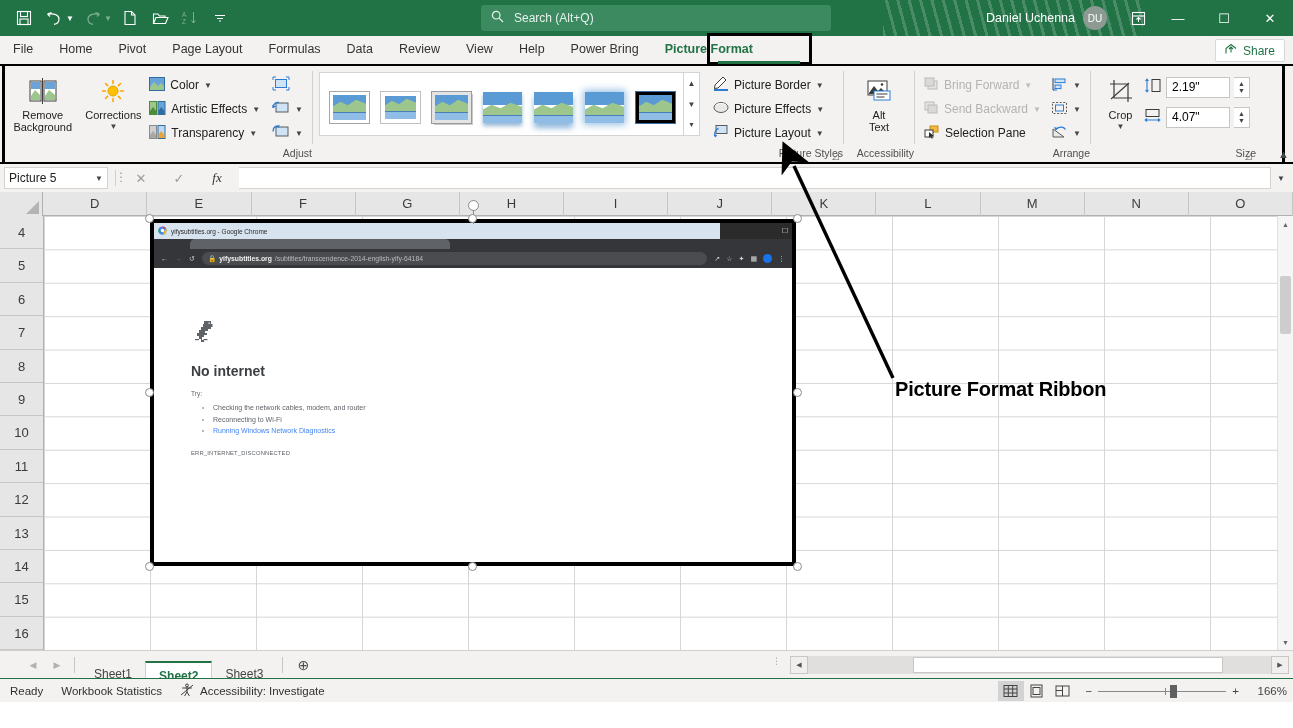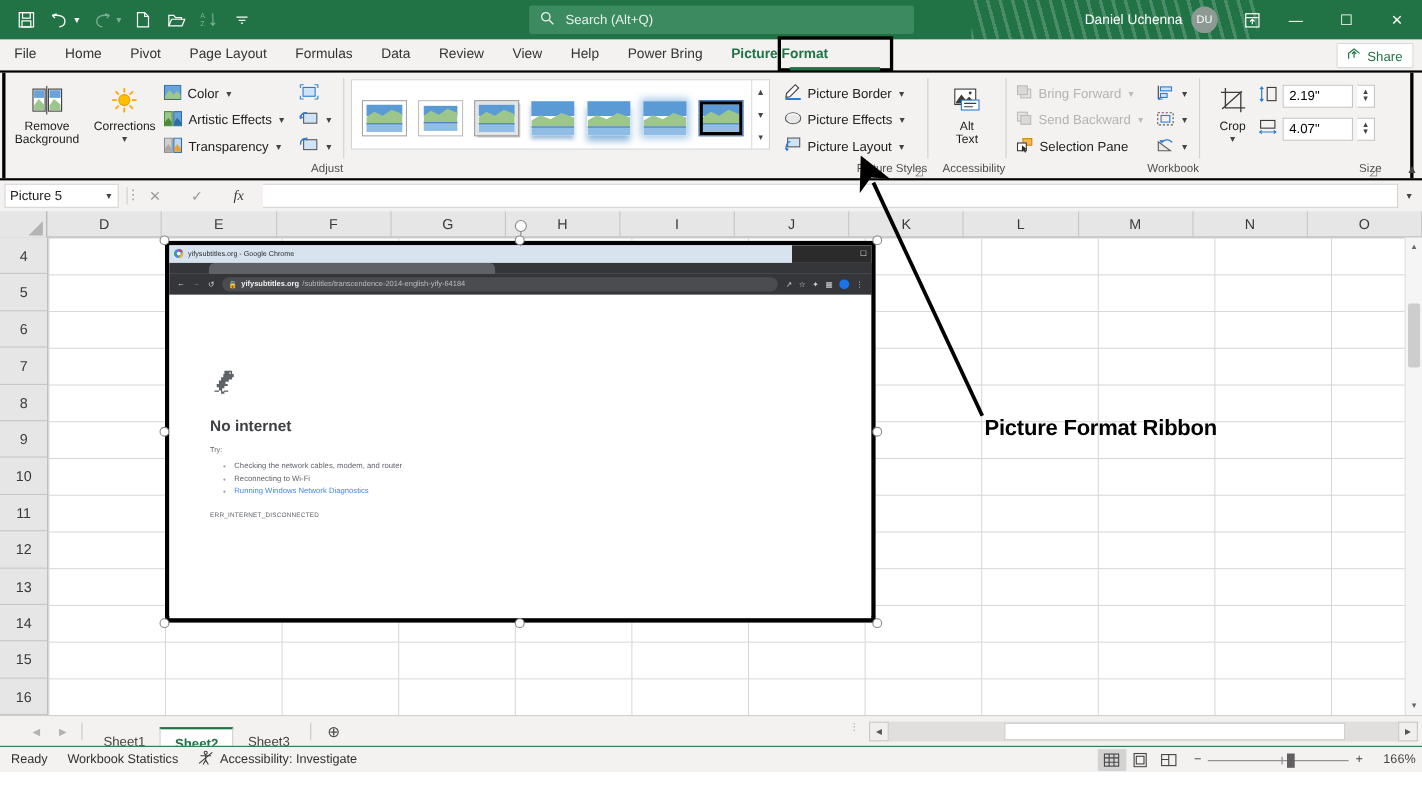--- a/index.html
+++ b/index.html
@@ -211,21 +211,21 @@
     height: 19px; background:#35363a; display:flex; align-items:center; gap:7px; padding:0 7px;
     font-size:7px; color:#cfcfcf;
   }
   .omnibox {
     flex:1; height:13px; background:#4a4c50; border-radius:7px; display:flex; align-items:center;
     gap:3px; padding:0 6px; font-size:6.8px; color:#b9bcc0;
   }
   .omnibox b { color:#f1f1f1; font-weight:bold; }
   .chrome-icons { display:flex; align-items:center; gap:6px; font-size:7px; color:#cfcfcf;}
   .blue-dot{ width:9px;height:9px;border-radius:50%;background:#1a73e8;}
-  .chrome-page { background:#fff; height: 292px; padding: 68px 0 0 37px; }
+  .chrome-page { background:#fff; height: 292px; padding: 52px 0 0 37px; }
   .dino { width:26px; height:26px; }
   .err-title { font-size:14px; color:#3c4043; margin-top:14px; font-weight:bold;}
   .err-try { font-size:6.5px; color:#5f6368; margin-top:11px;}
   .err-list { margin:5px 0 0 22px; font-size:7px; color:#5f6368; line-height:11.5px;}
   .err-list li::marker { color:#9aa0a6; }
   .err-link { color:#4285f4; }
   .err-code { font-size:5.8px; color:#5f6368; margin-top:13px; letter-spacing:.2px;}
 
   .handle {
     position:absolute; width:9px; height:9px; border-radius:50%; background:#fff;
@@ -646,21 +646,21 @@
             <svg width="17" height="14" viewBox="0 0 17 14" fill="none">
               <path d="M2 12 L13 12 L2 4 Z" fill="#e9e9e9" stroke="#5b5b5b"></path>
               <path d="M5 4 C9 1 13 2 14.5 4.5" stroke="#2b7cd3" stroke-width="1.3" fill="none"></path>
               <path d="M3 2 L4.6 5.4 L7.6 3.2" fill="#2b7cd3"></path>
             </svg>
           </span>
           <span class="caret">▼</span>
         </div>
       </div>
     </div>
-    <div class="rgroup-label">Workbook</div>
+    <div class="rgroup-label">Arrange</div>
   </div>
 
   <div class="rgroup-sep"></div>
 
   <div class="rgroup" style="width:165px;">
     <div class="rgroup-body">
       <div class="bigbtn" style="width:50px;">
         <span class="glyph">
           <svg width="28" height="26" viewBox="0 0 28 26" fill="none" stroke="#3b3b3b" stroke-width="1.2">
             <path d="M7 1 V19 H25"></path>

